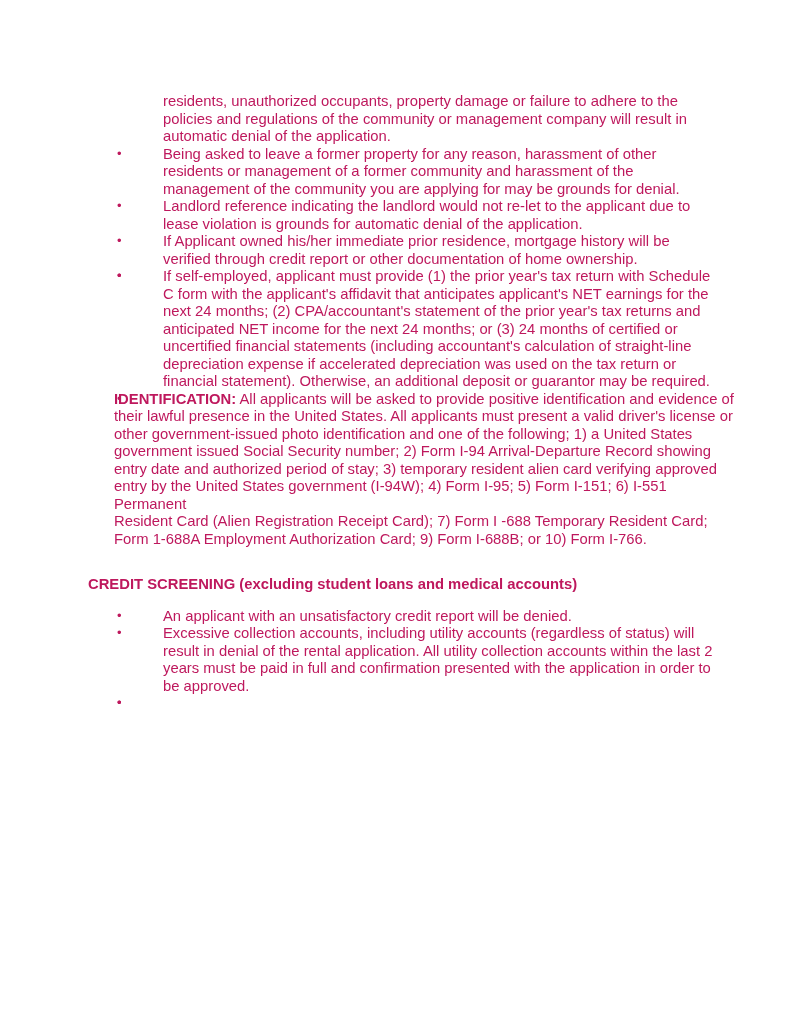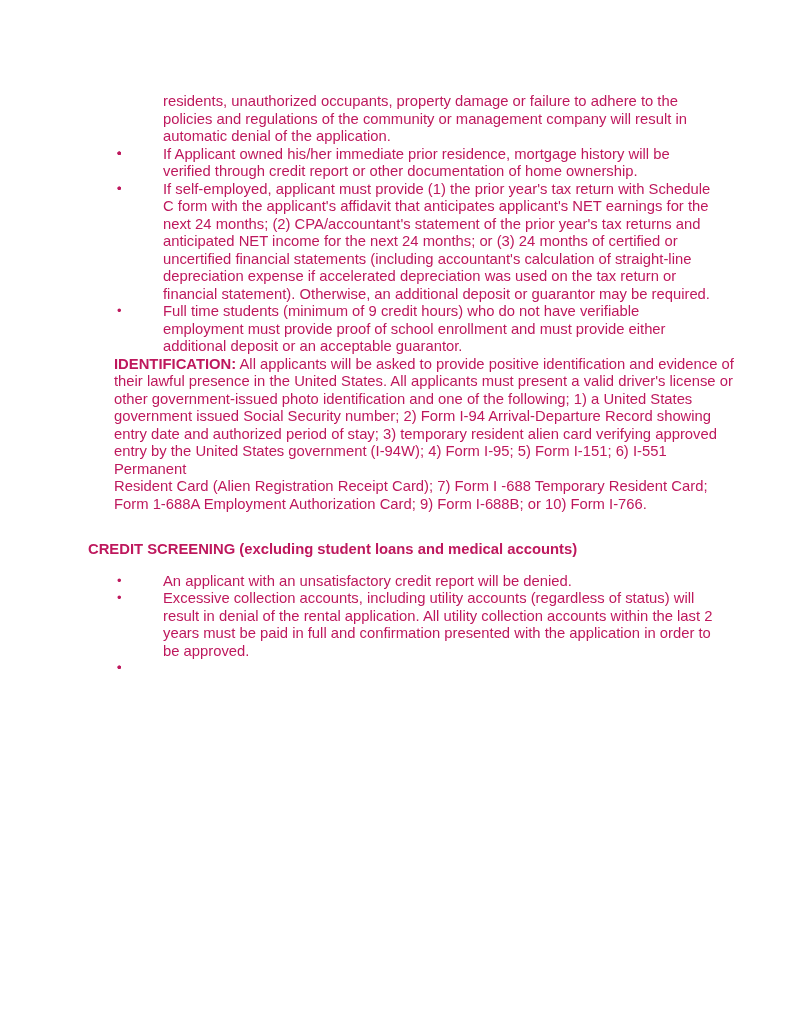--- a/index.html
+++ b/index.html
@@ -54,23 +54,28 @@
   <div class="content">
 
     <ul class="blist mb-intro">
       <li class="cont-item">
           <div class="btext pre">residents, unauthorized occupants, property damage or failure to adhere to the
 policies and regulations of the community or management company will result in
 automatic denial of the application.</div>
         </li>
       <li>
           <span class="bullet-glyph">•</span>
+          <div class="btext pre">Being asked to leave a former property for any reason, harassment of other
+residents or management of a former community and harassment of the
+management of the community you are applying for may be grounds for denial.</div>
         </li>
       <li>
           <span class="bullet-glyph">•</span>
+          <div class="btext pre">Landlord reference indicating the landlord would not re-let to the applicant due to
+lease violation is grounds for automatic denial of the application.</div>
         </li>
       <li>
           <span class="bullet-glyph">•</span>
           <div class="btext pre">If Applicant owned his/her immediate prior residence, mortgage history will be
 verified through credit report or other documentation of home ownership.</div>
         </li>
     </ul>
 
 
     <ul class="blist mb-emp-l">
@@ -82,23 +87,20 @@
           <div class="btext pre">If self-employed, applicant must provide (1) the prior year's tax return with Schedule
 C form with the applicant's affidavit that anticipates applicant's NET earnings for the
 next 24 months; (2) CPA/accountant's statement of the prior year's tax returns and
 anticipated NET income for the next 24 months; or (3) 24 months of certified or
 uncertified financial statements (including accountant's calculation of straight-line
 depreciation expense if accelerated depreciation was used on the tax return or
 financial statement). Otherwise, an additional deposit or guarantor may be required.</div>
         </li>
       <li>
           <span class="bullet-glyph">•</span>
-          <div class="btext pre">Full time students (minimum of 9 credit hours) who do not have verifiable
-employment must provide proof of school enrollment and must provide either
-additional deposit or an acceptable guarantor.</div>
         </li>
     </ul>
 
     <p class="para ptext pre mb-ident"><span class="lead">IDENTIFICATION:</span><span> All applicants will be asked to provide positive identification and evidence of
 their lawful presence in the United States. All applicants must present a valid driver's license or
 other government-issued photo identification and one of the following; 1) a United States
 government issued Social Security number; 2) Form I-94 Arrival-Departure Record showing
 entry date and authorized period of stay; 3) temporary resident alien card verifying approved
 entry by the United States government (I-94W); 4) Form I-95; 5) Form I-151; 6) I-551 Permanent
 Resident Card (Alien Registration Receipt Card); 7) Form I -688 Temporary Resident Card;

